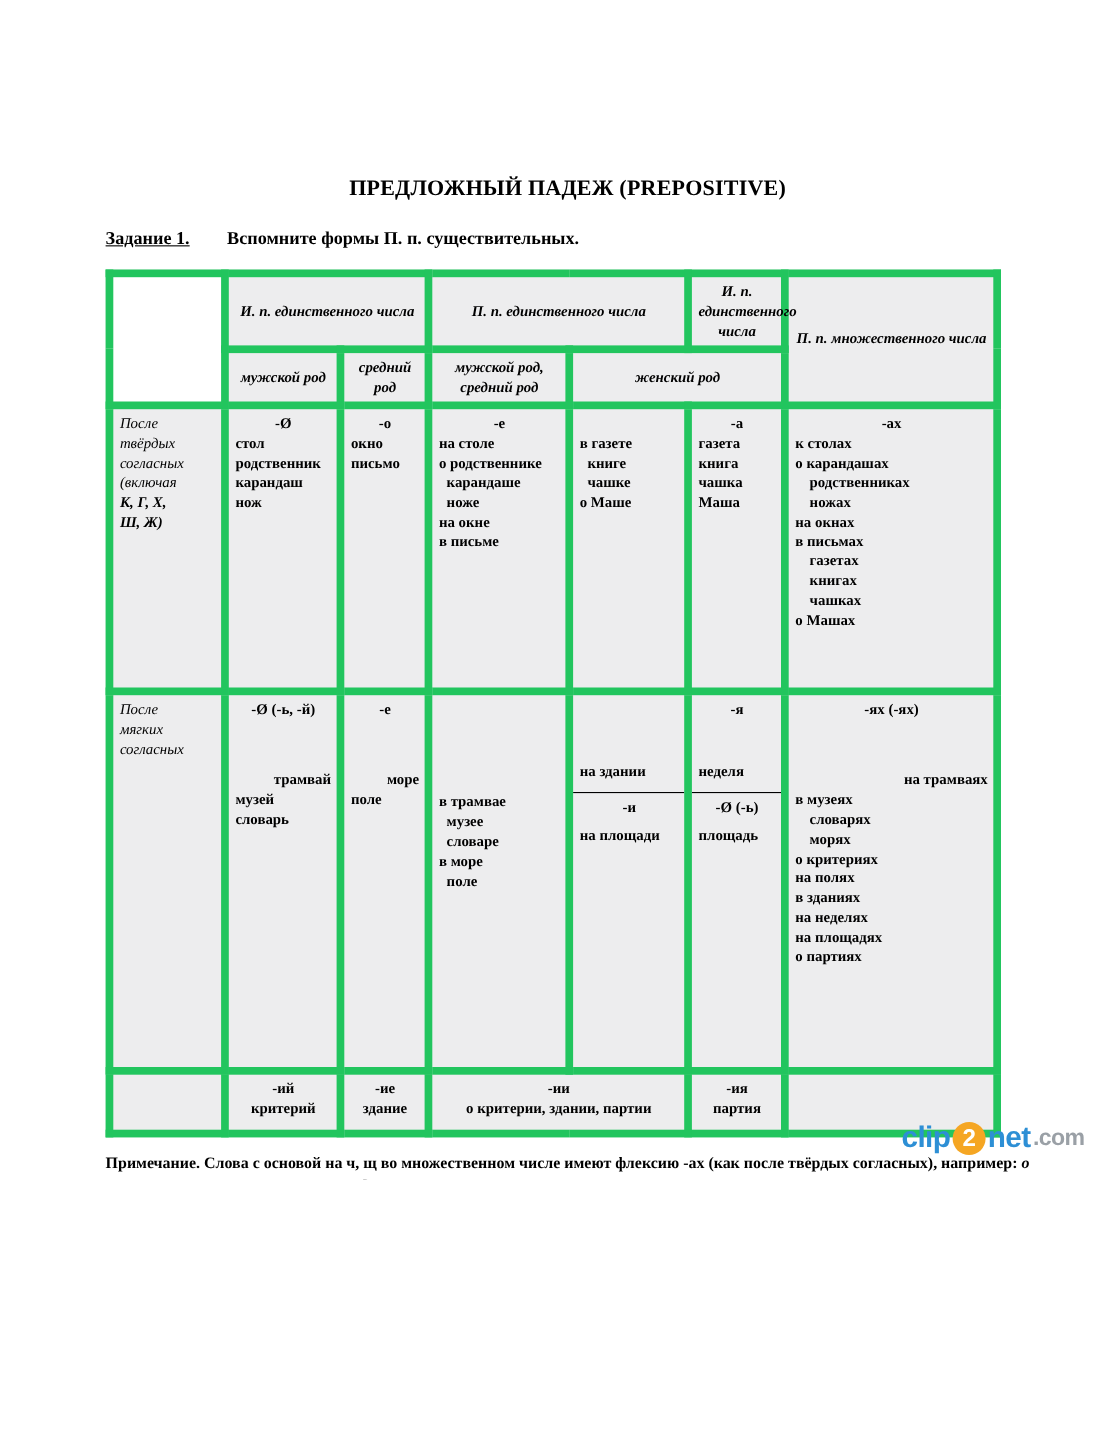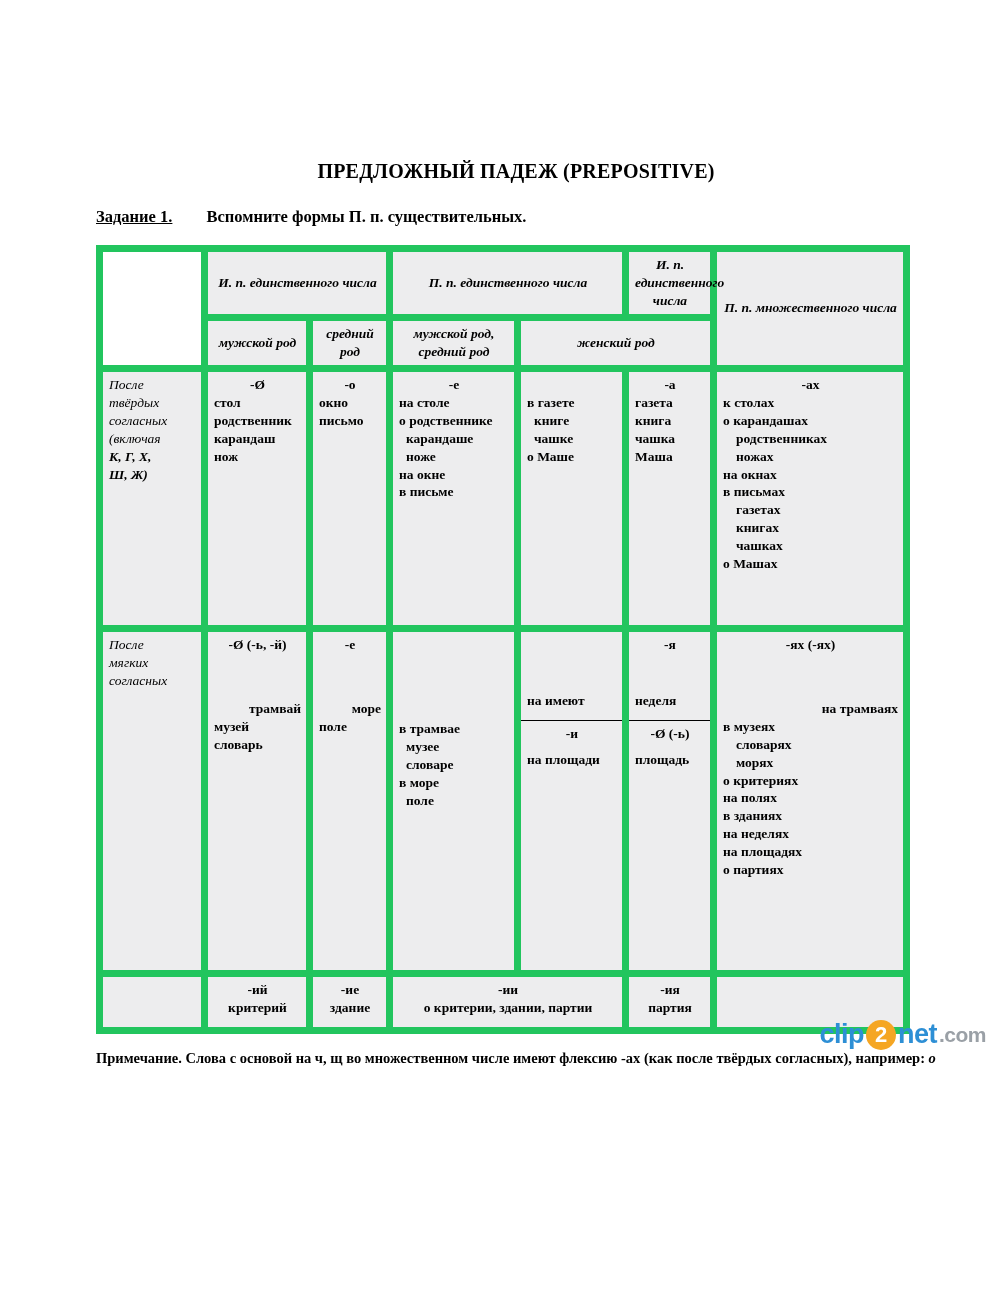--- a/index.html
+++ b/index.html
@@ -282,21 +282,21 @@
             <div class="pad-top-lg" style="height:38px"></div>
             <div>в трамвае</div>
             <div class="ind2">музее</div>
             <div class="ind2">словаре</div>
             <div>в море</div>
             <div class="ind2">поле</div>
           </td>
 
           <td class="cellblock sub-split">
             <div style="height:48px; border-bottom:none;"></div>
-            <div style="height:24px">на имеют</div>
+            <div style="height:24px">на здании</div>
             <div class="ctr-bold" style="border-bottom:none;">-и</div>
             <div style="border-bottom:none;">на площади</div>
           </td>
 
           <td class="cellblock sub-split">
             <div class="ctr-bold" style="border-bottom:none;height:48px">-я</div>
             <div style="height:24px">неделя</div>
             <div class="ctr-bold" style="border-bottom:none;">-Ø (-ь)</div>
             <div style="border-bottom:none;">площадь</div>
           </td>

